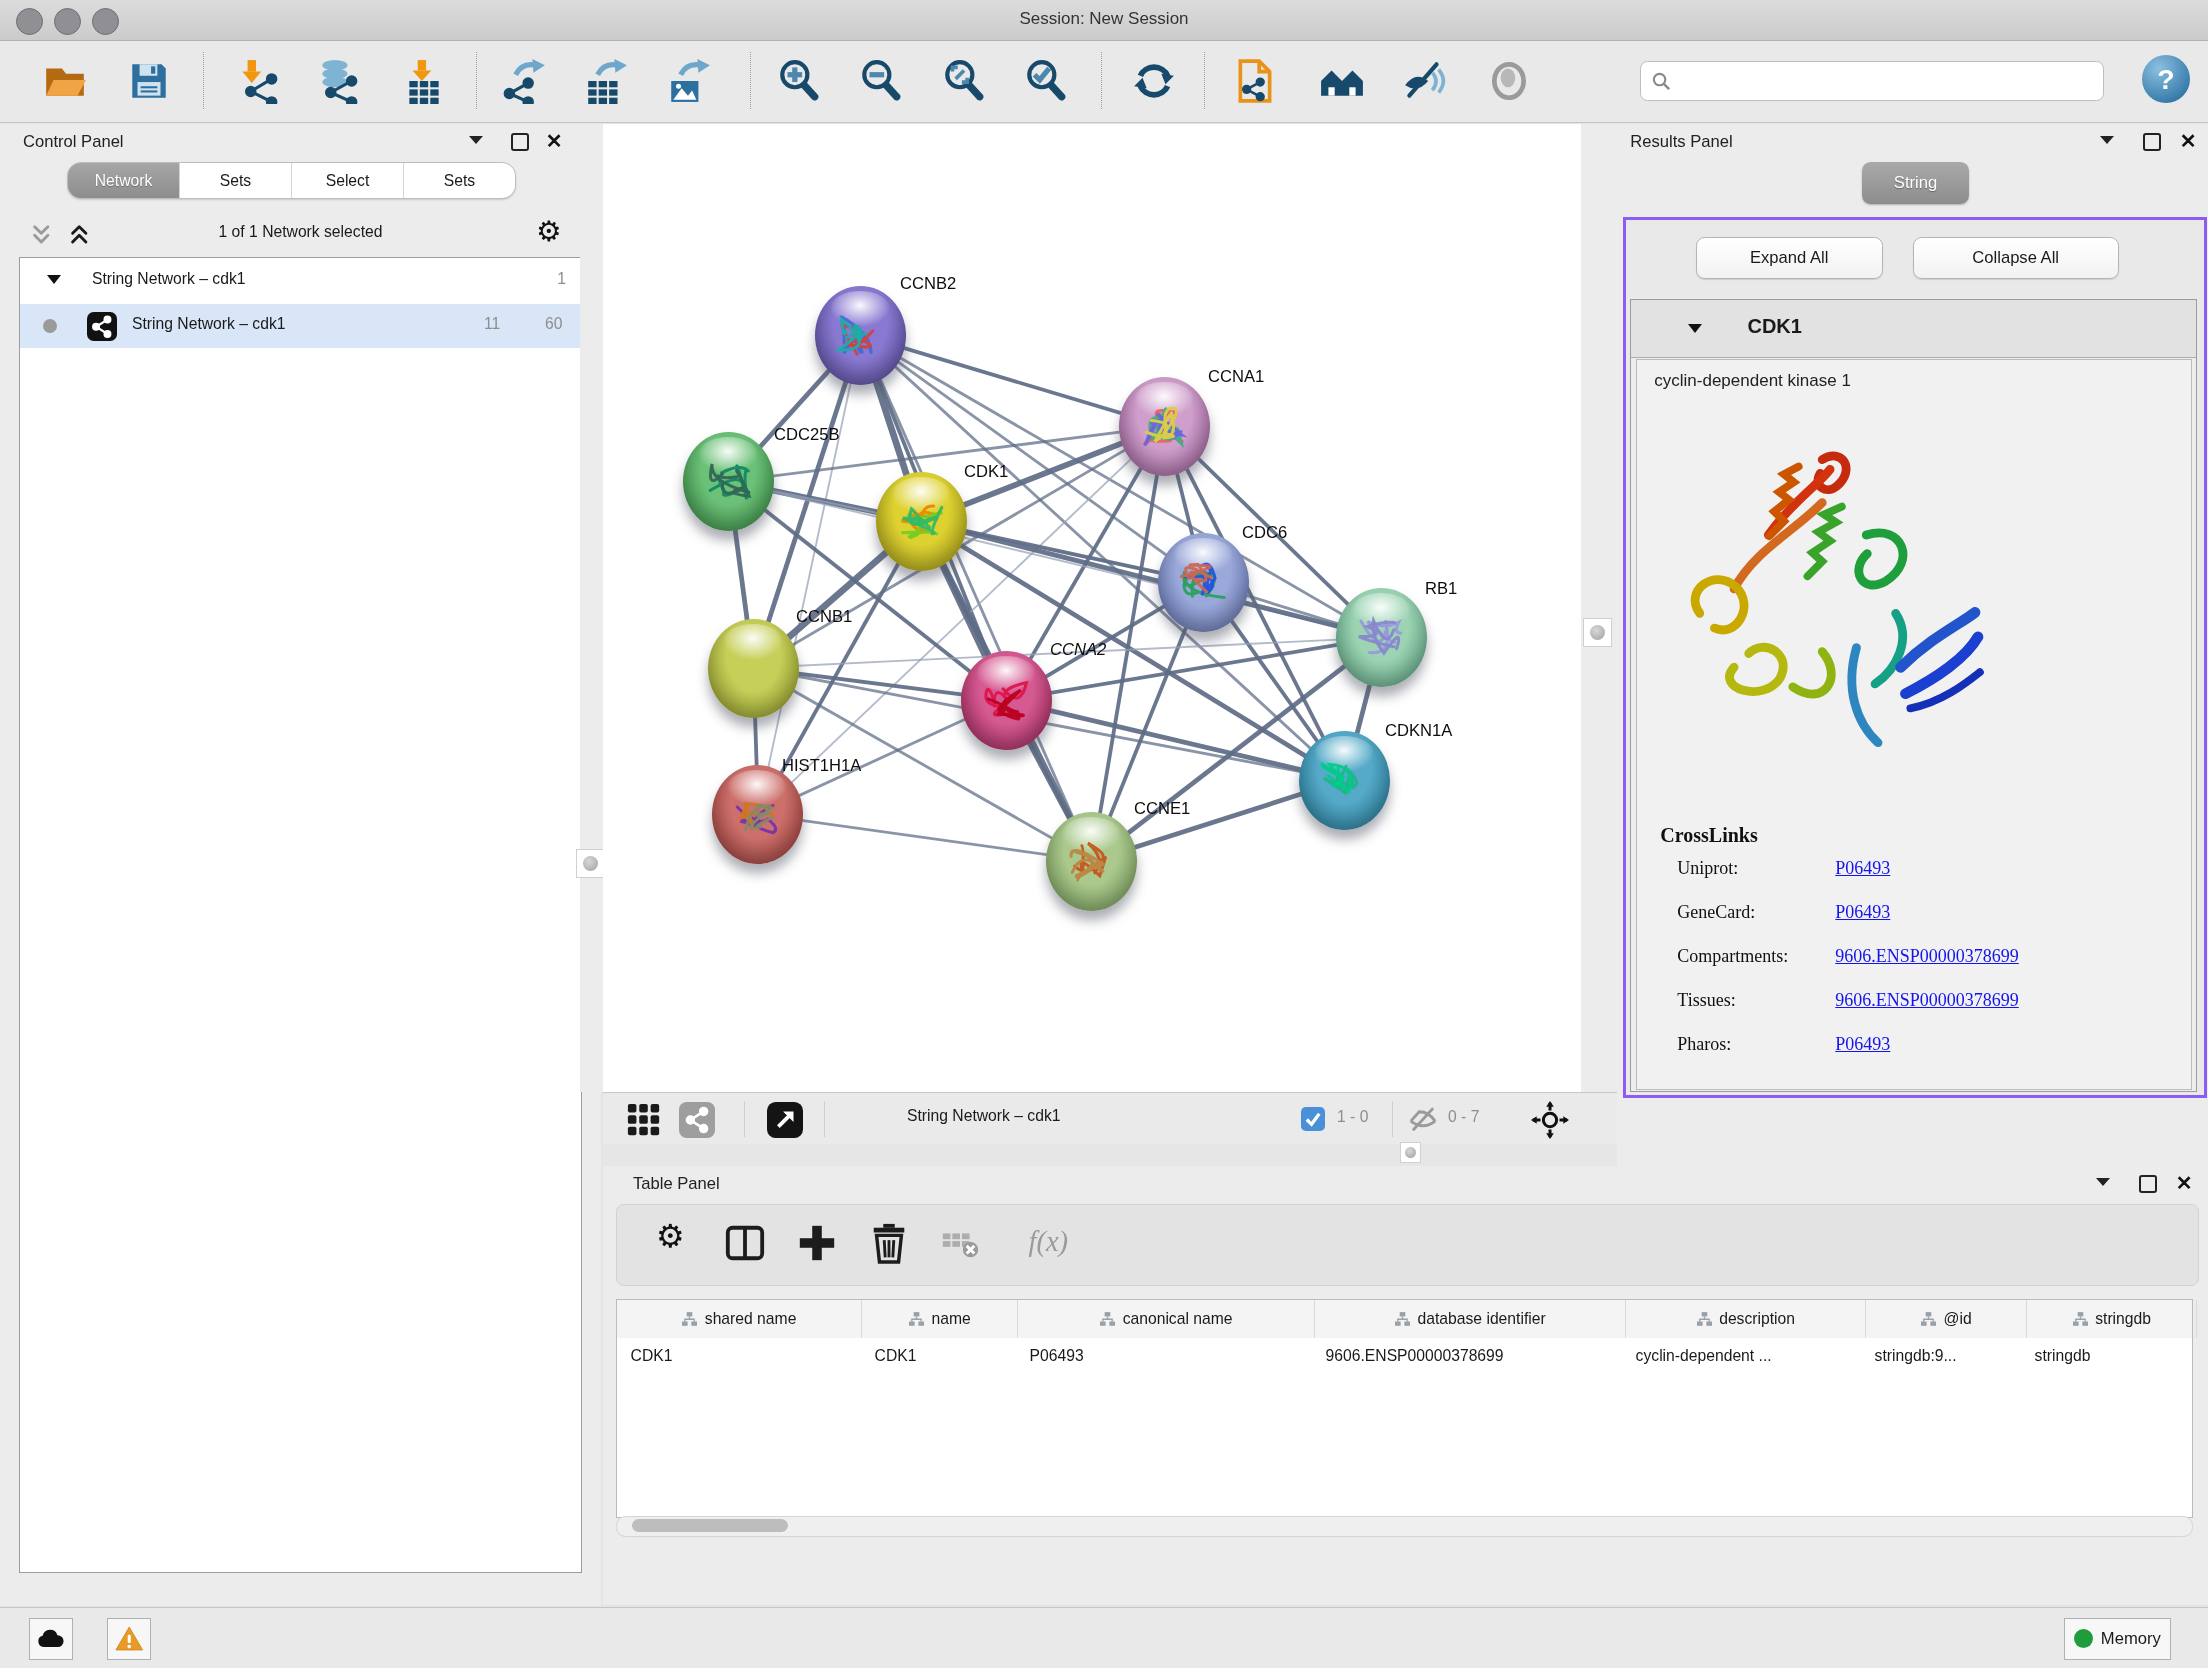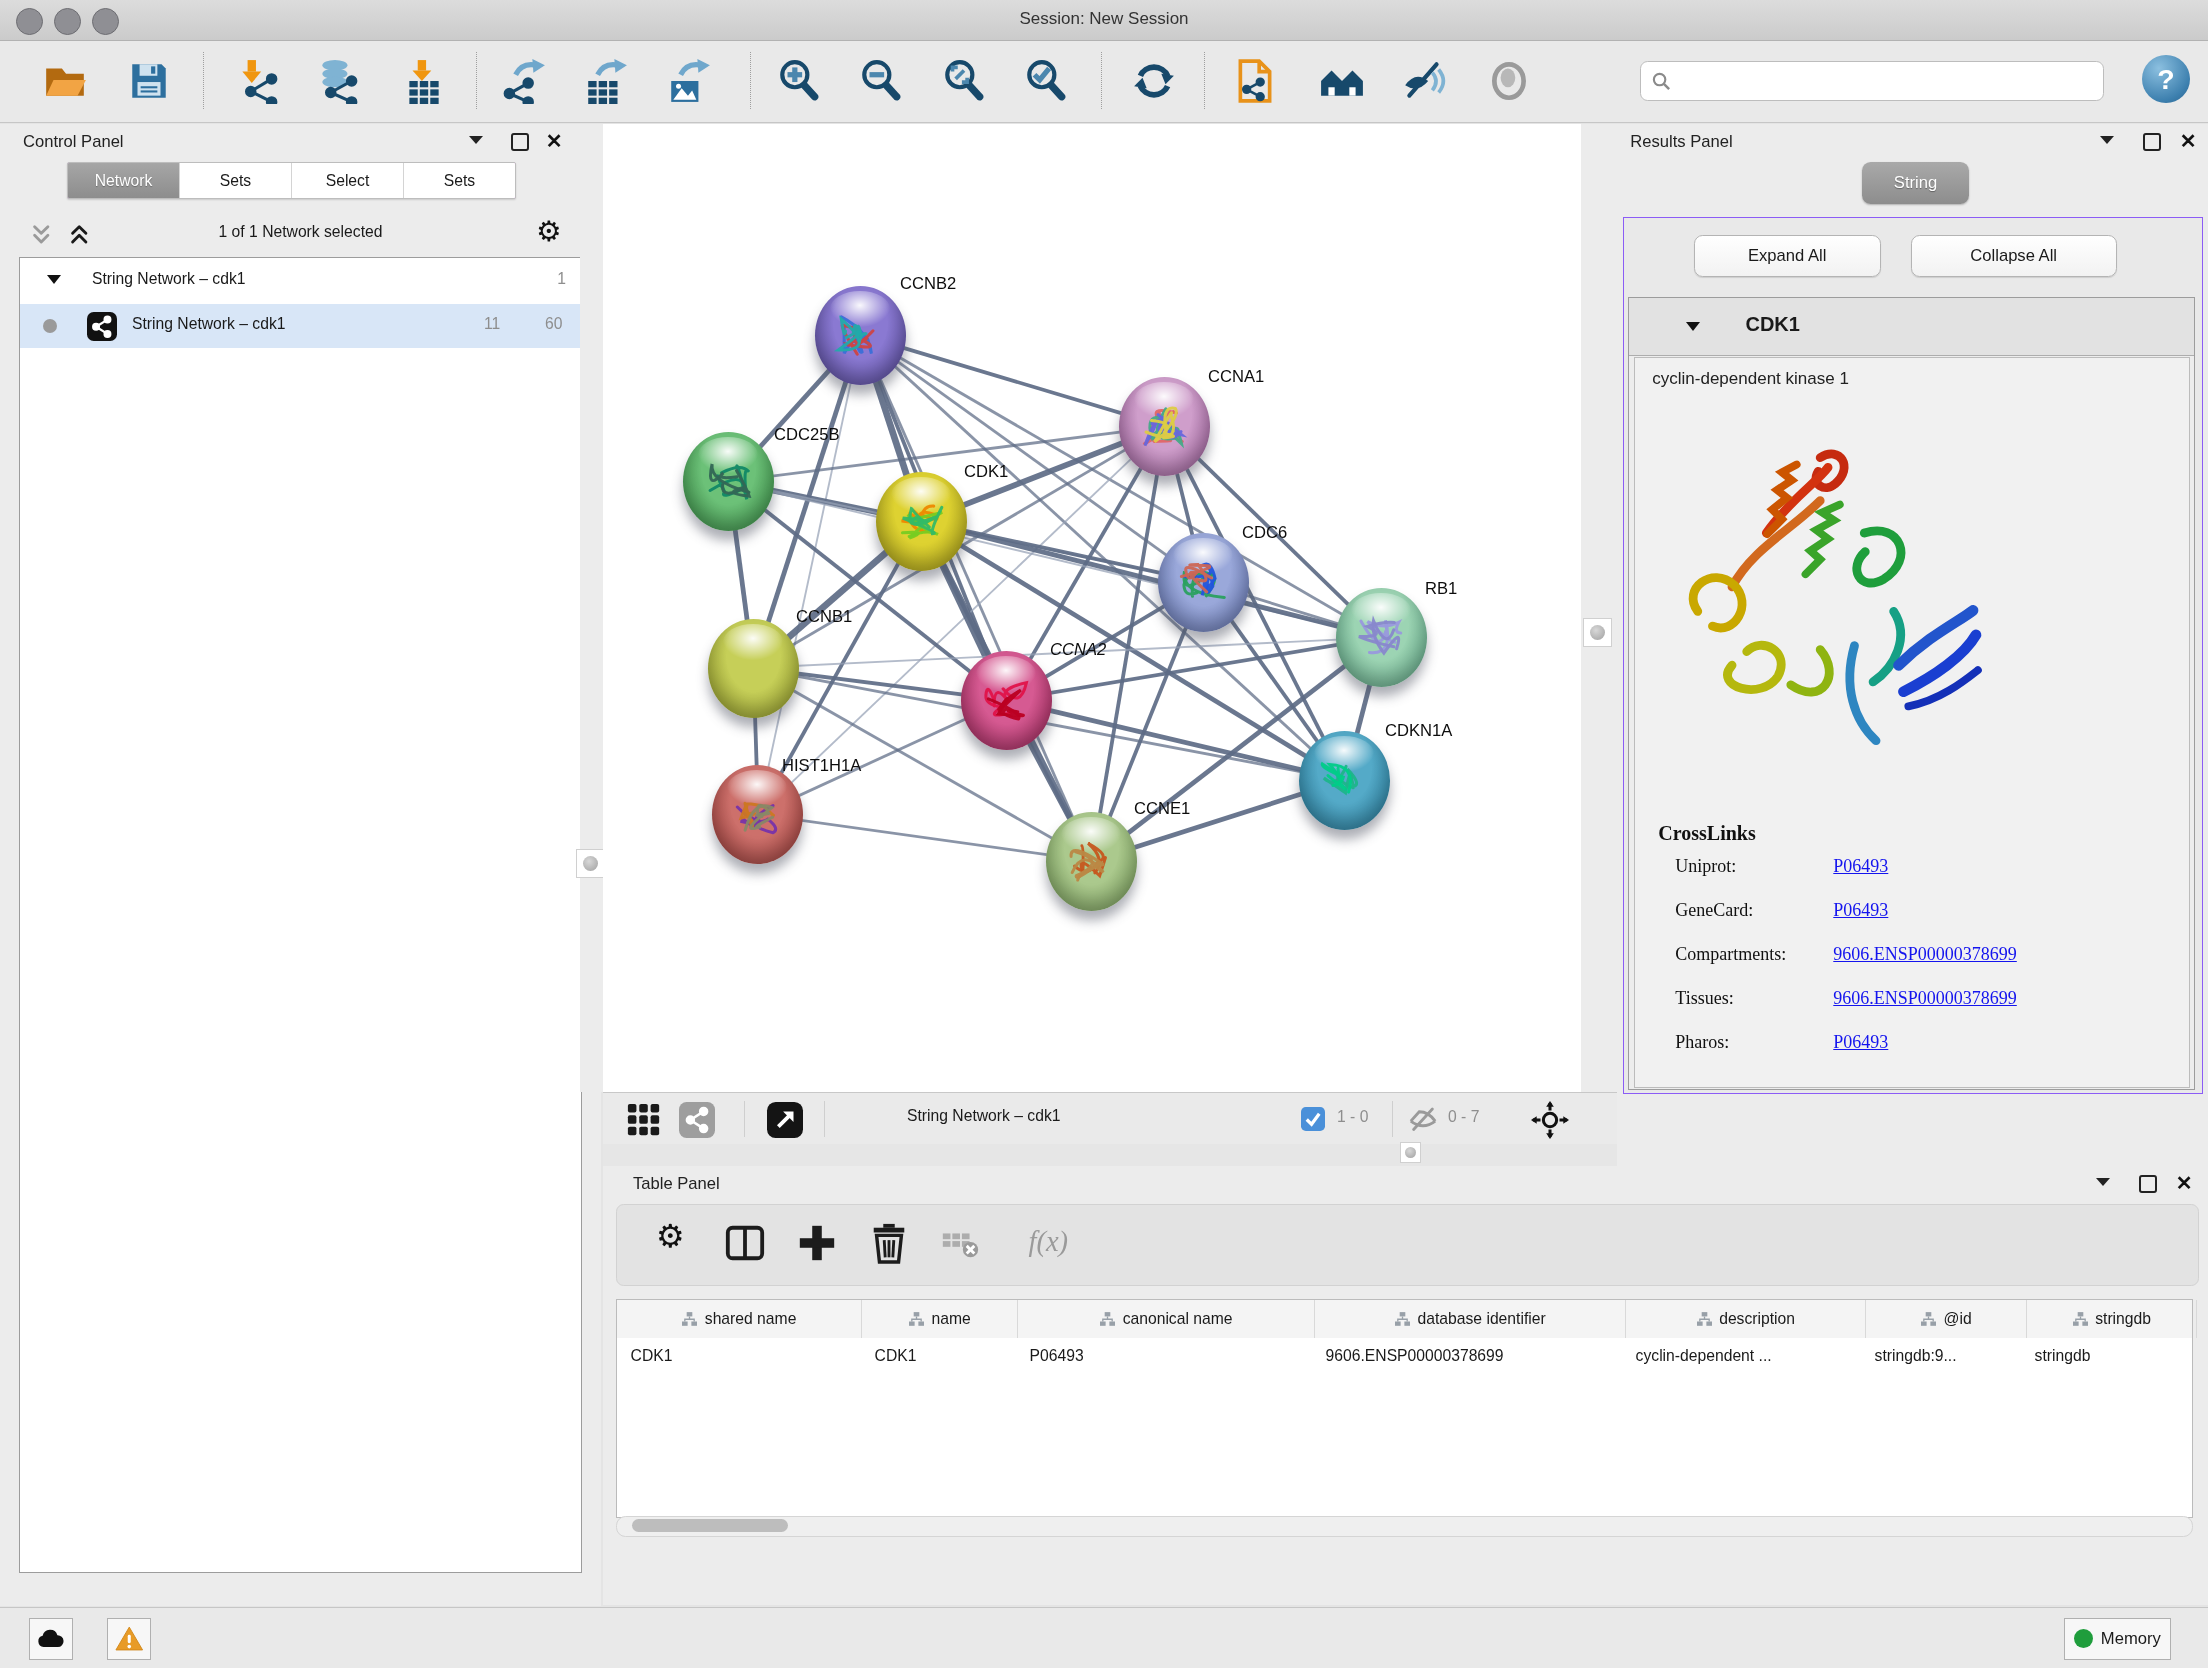--- a/index.html
+++ b/index.html
@@ -21,21 +21,21 @@
             background:radial-gradient(circle at 35% 28%,#8cc0e0,#3c7fae 70%,#2a618c);color:#fff;font-size:28.5px;font-weight:bold;
             text-align:center;line-height:48px;cursor:pointer;}
   
   .panel-title{font-size:16.6px;color:#222;}
   .wicon{position:absolute;top:0;width:28.5px;height:25px;text-align:center;cursor:pointer;color:#111;}
   .caret-down{width:0;height:0;border-left:7.6px solid transparent;border-right:7.6px solid transparent;border-top:8.6px solid #222;display:inline-block;margin-top:7.6px;}
   .float-box{display:inline-block;width:14.3px;height:14.3px;border:2.4px solid #222;border-radius:2.9px;margin-top:3.8px;}
   .close-x{font-size:20px;font-weight:bold;line-height:25px;}
   
   #control-panel{left:0;top:124px;width:601px;height:1482px;background:#ececec;}
-  .tabbar{position:absolute;display:flex;border:1px solid #bdbdbd;border-radius:2px;overflow:hidden;background:#f0abfc;box-shadow:0 1px 1.9px rgba(0,0,0,.15);}
+  .tabbar{position:absolute;display:flex;border:1px solid #bdbdbd;border-radius:14px;overflow:hidden;background:#f0abfc;box-shadow:0 1px 1.9px rgba(0,0,0,.15);}
   .tab{flex:1;text-align:center;font-size:15.7px;padding:8.6px 0;background:#fff;border-right:1px solid #d4d4d4;cursor:pointer;white-space:nowrap;}
   .tab:last-child{border-right:none;}
   .tab.sel{background:linear-gradient(#a6a6a6,#8d8d8d);color:#fff;text-shadow:0 1px 1px rgba(0,0,0,.3);}
   #cp-subbar{left:19px;top:89px;width:563px;height:42px;position:absolute;}
   #cp-status{position:absolute;left:0;width:100%;text-align:center;top:9.5px;font-size:15.7px;}
   #cp-listbox{left:19px;top:133px;width:561px;height:1314px;position:absolute;background:#fff;border:1px solid #9c9c9c;}
   .tree-row{position:absolute;left:0;width:100%;height:44px;}
   .tree-row .lbl{position:absolute;top:10.5px;font-size:15.7px;}
   .tree-row .num{position:absolute;top:10.5px;font-size:15.7px;color:#8e8e8e;}
   .tri-down{width:0;height:0;border-left:7.6px solid transparent;border-right:7.6px solid transparent;border-top:9.5px solid #111;position:absolute;}
@@ -57,21 +57,21 @@
   
   #net-toolbar{left:603px;top:1092px;width:1014px;height:52px;background:#eaeaea;border-top:1px solid #c8c8c8;}
   #net-toolbar .vr{position:absolute;top:7.6px;height:36px;border-left:1px solid #cfcfcf;} 
   .count-txt{position:absolute;top:15px;font-size:15.7px;color:#8e8e8e;}
   #hsplit{left:603px;top:1144px;width:1605px;height:22px;background:#e6e6e6;}
   
   #results-panel{left:1617px;top:124px;width:592px;height:1042px;background:#ececec;}
   #string-tab{position:absolute;left:245px;top:38px;width:107px;height:42px;border-radius:8.6px;
       background:linear-gradient(#a9a9a9,#8d8d8d);color:#fff;text-align:center;line-height:42px;font-size:16.6px;
       text-shadow:0 1px 1px rgba(0,0,0,.35);box-shadow:0 1px 1.9px rgba(0,0,0,.25);cursor:pointer;}
-  #rp-outer{position:absolute;left:5.7px;top:93px;width:578px;height:875px;background:#e9e9e9;border:1px solid #8b5cf6;}
+  #rp-outer{position:absolute;left:5.7px;top:93px;width:578px;height:875px;background:#e9e9e9;border:3px solid #8b5cf6;}
   .rp-btn{position:absolute;top:17px;height:40px;background:linear-gradient(#ffffff,#f2f2f2);border:1px solid #b4b4b4;border-radius:8.6px;
       font-size:16.6px;text-align:center;line-height:40px;cursor:pointer;box-shadow:0 1px 1px rgba(0,0,0,.12);}
   #rp-group{position:absolute;left:4.8px;top:79px;width:565px;height:791px;border:1px solid #9c9c9c;background:#ededed;}
   #rp-group-hdr{position:absolute;left:0;top:0;width:100%;height:57px;background:#e2e2e2;border-bottom:1px solid #adadad;}
   #rp-content{position:absolute;left:4.8px;top:59px;width:554px;height:729px;background:#f1f1f1;border:1px solid #bcbcbc;overflow:hidden;}
   #rp-desc{position:absolute;left:17px;top:11.4px;font-size:17px;color:#222;}
   #protein-art{position:absolute;left:38px;top:82px;}
   #crosslinks{position:absolute;left:23px;top:464px;font-family:"Liberation Serif","DejaVu Serif",serif;}
   #cl-heading{font-size:20px;font-weight:bold;color:#111;}
   .cl-row{position:relative;height:44px;}

